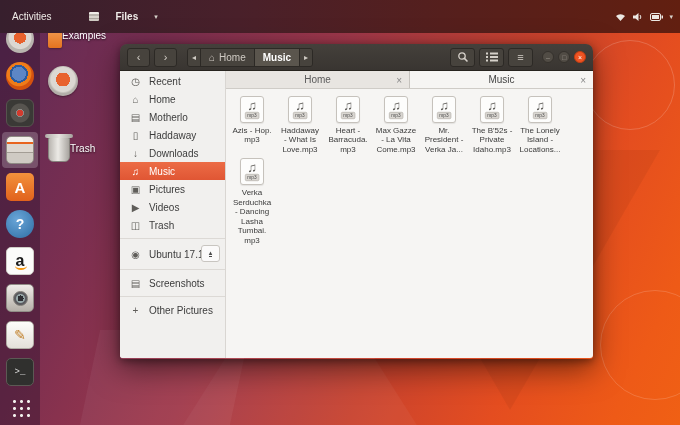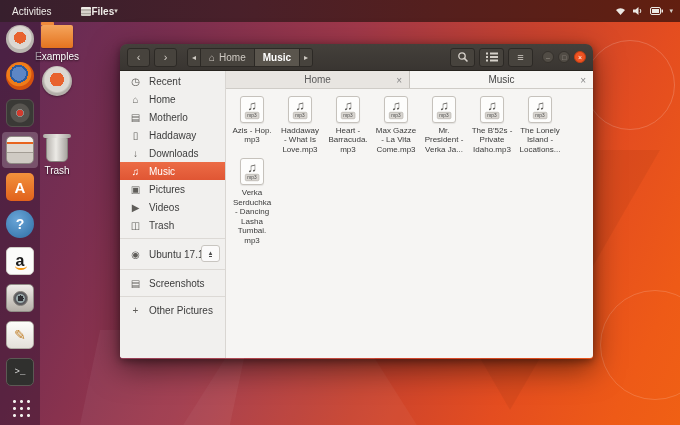--- a/index.html
+++ b/index.html
@@ -9,25 +9,25 @@
 
   
   .wp-shape { position:absolute; pointer-events:none; }
   .wp-tri1 { left:180px; top:240px; width:0; height:0; border-left:120px solid transparent; border-right:120px solid transparent; border-bottom:190px solid rgba(255,255,255,0.045); }
   .wp-tri2 { left:360px; top:150px; width:0; height:0; border-left:150px solid transparent; border-right:150px solid transparent; border-top:260px solid rgba(0,0,0,0.05); }
   .wp-circ1 { left:585px; top:40px; width:90px; height:90px; border:1px solid rgba(255,255,255,0.18); border-radius:50%; }
   .wp-circ2 { left:600px; top:290px; width:110px; height:110px; border:1px solid rgba(255,255,255,0.16); border-radius:50%; }
   .wp-rect1 { left:90px; top:330px; width:150px; height:95px; background:rgba(255,255,255,0.05); transform:skewX(-12deg); }
 
   
-  .topbar { position:absolute; left:0; top:0; width:680px; height:22px; z-index:40;
+  .topbar { position:absolute; left:0; top:0; width:680px; height:33px; z-index:40;
             background:linear-gradient(to right,#371f2d 0%,#49202a 35%,#551f1d 65%,#621f10 100%);
             display:flex; align-items:center; color:#efece8; font-size:10px; }
   .tb-activities { margin-left:8px; padding:0 4px; }
-  .tb-appmenu { margin-left:26px; display:flex; align-items:center; gap:0; font-weight:bold;text-align:center; }
+  .tb-appmenu { margin-left:34px; display:flex; align-items:center; gap:16px; font-weight:bold;text-align:center; }
   .tb-appicon { width:10px; height:9px; border-radius:1px; background:linear-gradient(#efece7 0 2px,#b9b4ad 2px 4px,#d8d3cc 4px 6px,#a9a49c 6px 7px,#cfcac3 7px); }
   .tb-caret { font-size:7px; color:#d8d3cc; }
   .tb-clock { position:absolute; left:0; right:0; text-align:center; }
   .tb-tray { margin-left:auto; margin-right:7px; display:flex; align-items:center; gap:6px; z-index:2; }
 
   
   .dock { position:absolute; left:0; top:18px; bottom:0; width:40px; z-index:30;
           background:rgba(48,22,46,0.45); display:flex; flex-direction:column; align-items:center; padding-top:3px; }
   .dock-item { width:36px; height:36px; display:flex; align-items:center; justify-content:center; border-radius:4px; margin-bottom:1px; }
   .dock-item.active { background:rgba(255,255,255,0.22); }
@@ -41,21 +41,21 @@
   .di.amazon { background:#fbfbfa; color:#1a1a1a; font-weight:bold; font-size:16px; border:1px solid #cfccc7; }
   .di.amazon:after { content:""; position:absolute; bottom:4px; left:8px; width:12px; height:6px; border-bottom:2px solid #f7980f; border-radius:50%; }
   .di.camera { background:linear-gradient(#efece8,#b5b0a8); border:1px solid #918d87; }
   .di.camera:after { content:""; width:13px; height:13px; border-radius:50%; border:1px solid #7c7973; background:radial-gradient(circle,#2f2f33 0 3px,#9aa 3px 4px,#5b5b5f 5px); }
   .di.editor { background:linear-gradient(#fdfdfb,#e4e1da); border:1px solid #b1ada6; color:#c07f28; font-size:14px; }
   .di.terminal { background:#30302e; border:1px solid #5c5954; color:#ddd; font-size:9px; font-family:"Liberation Mono","DejaVu Sans Mono",monospace; }
   .dock-showapps { margin-top:auto; margin-bottom:8px; width:20px; height:20px;
                    background-image:radial-gradient(#f2efec 1.3px, transparent 1.6px); background-size:7px 7px; background-position:1px 1px; }
 
   
-  .desk-icon { position:absolute; left:28px; width:58px; display:flex; flex-direction:column; align-items:center; z-index:20; }
+  .desk-icon { position:absolute; left:48px; width:58px; display:flex; align-items:center; z-index:20; }
   .desk-icon .dlabel { margin-top:3px; font-size:10px; color:#fff; text-align:center; line-height:1.15; text-shadow:0 1px 2px rgba(0,0,0,0.7); }
   .art-folder { width:32px; height:23px; background:linear-gradient(#f5a55c,#e4731f); border-radius:2px; position:relative; margin-top:5px; box-shadow:0 1px 2px rgba(0,0,0,0.3); }
   .art-folder:before { content:""; position:absolute; top:-4px; left:0; width:13px; height:4px; background:#ef8a3c; border-radius:2px 2px 0 0; }
   .art-disk { width:30px; height:30px; border-radius:50%; background:radial-gradient(circle at 50% 45%, #e8622d 0 7px, #dcd8d2 7px 12px, #b3afa9 14px); box-shadow:0 1px 2px rgba(0,0,0,0.35); }
   .art-trash { width:22px; height:25px; background:linear-gradient(90deg,#b9b5b0,#eceae6 45%,#a9a5a0); border:1px solid #87837e; border-radius:2px 2px 5px 5px; position:relative; margin-top:4px; }
   .art-trash:before { content:""; position:absolute; top:-4px; left:-4px; width:28px; height:4px; background:linear-gradient(90deg,#b0aca7,#e6e3df,#a5a19c); border-radius:2px; }
 
   
   .window { position:absolute; left:120px; top:44px; width:473px; height:315px; z-index:50;
             border-radius:7px 7px 3px 3px; box-shadow:0 10px 30px rgba(0,0,0,0.5), 0 2px 8px rgba(0,0,0,0.4); }

